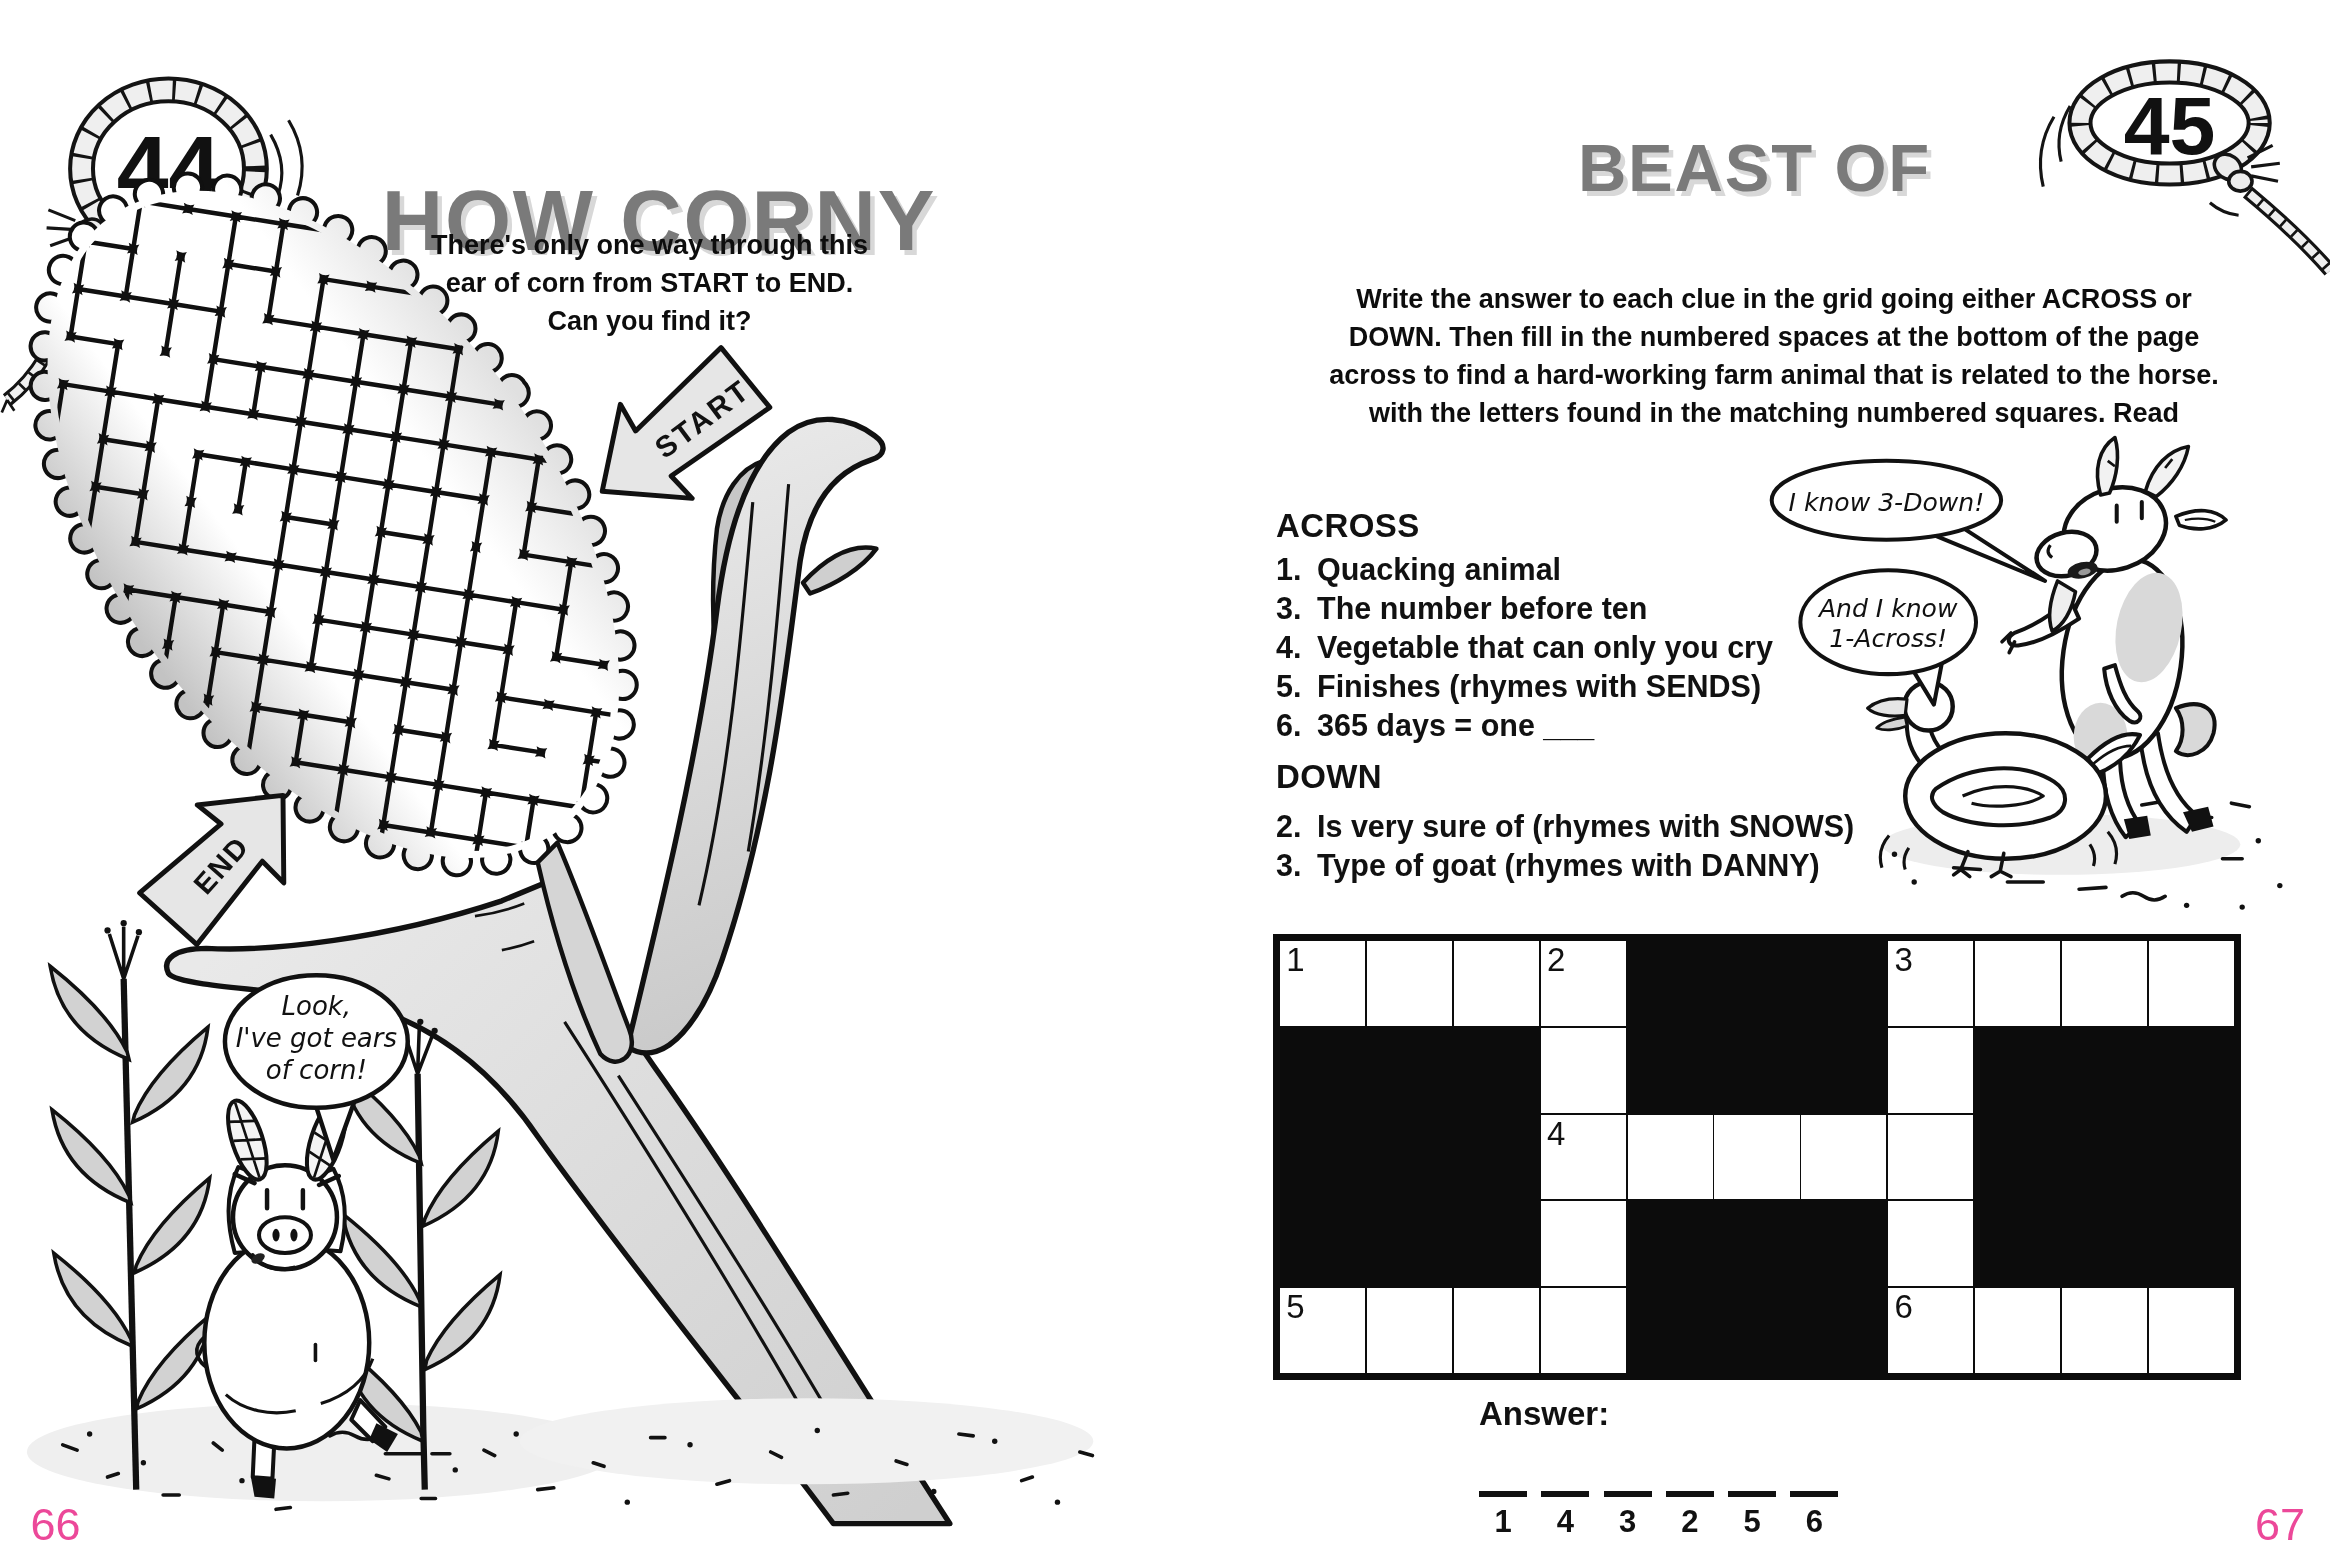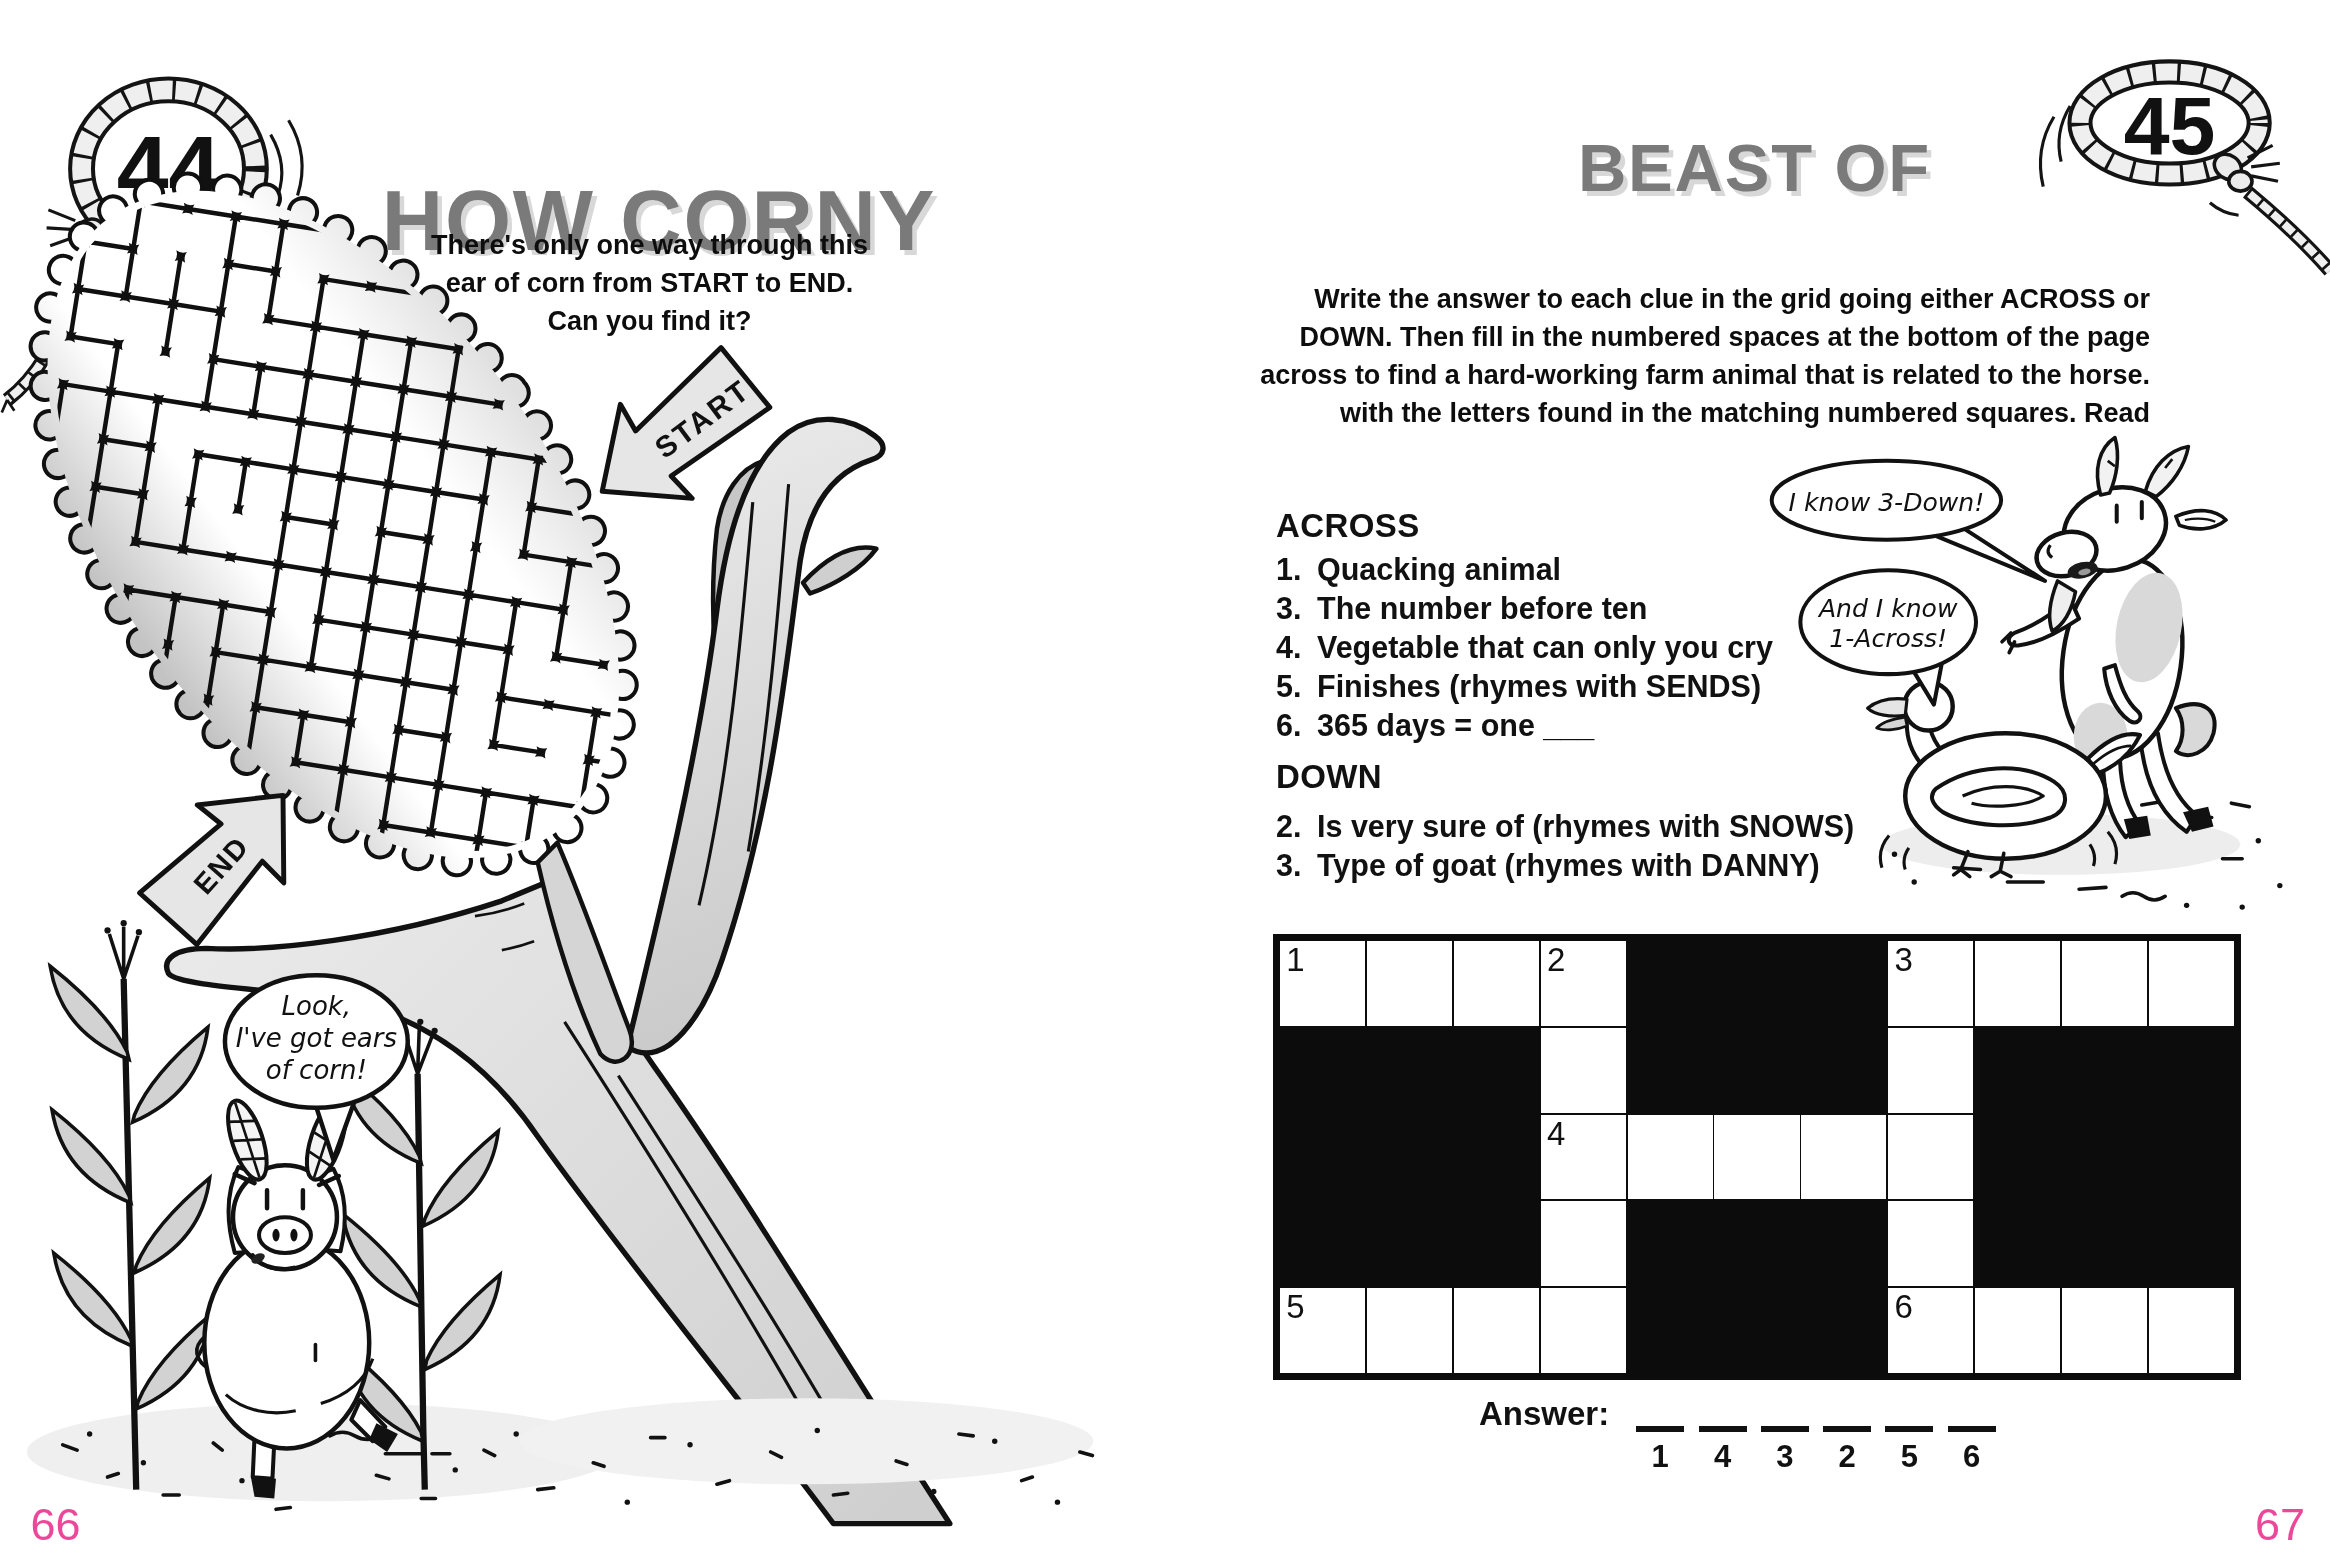--- a/index.html
+++ b/index.html
@@ -5,36 +5,36 @@
   html,body{margin:0;padding:0;background:#ffffff;}
   body{width:2330px;height:1566px;position:relative;overflow:hidden;
        font-family:"Liberation Sans",sans-serif;color:#111;}
   #art{position:absolute;left:0;top:0;}
   .title{position:absolute;font-weight:bold;color:#7a7a7a;
          text-shadow:4.5px 5.4px 0 #d8d8d8;letter-spacing:1.8px;text-align:center;line-height:.98;}
   #title-left{left:350px;top:122px;width:618px;font-size:85px;}
   #title-right{left:1441px;top:90px;width:627px;font-size:67px;}
   .instr{position:absolute;font-weight:bold;font-size:27px;line-height:38px;color:#0d0d0d;}
   #instr-left{left:376px;top:226px;width:547px;text-align:center;}
-  #instr-right{left:1254px;top:280px;width:896px;text-align:right;}
+  #instr-right{left:1326px;top:280px;width:896px;text-align:center;}
   .clue-head{position:absolute;left:1276px;font-size:33px;font-weight:bold;letter-spacing:0.4px;text-align:right;}
   #across-head{top:507px;}
   #down-head{top:758px;}
   .clues{position:absolute;left:1276px;}
   #across-list{top:550px;}
   #down-list{top:807px;}
   .clue{display:flex;font-size:30.5px;font-weight:bold;line-height:39px;}
   .clue .cnum{width:41px;flex:none;}
   .xword{position:absolute;left:1273px;top:934px;width:968px;height:446px;
          display:grid;grid-template-columns:repeat(11,1fr);grid-auto-rows:1fr;gap:1.8px;
          background:#0c0c0c;border:7.2px solid #0c0c0c;box-sizing:border-box;}
   .xcell{background:#fff;position:relative;}
   .xcell.black{background:#0c0c0c;}
   .xnum{position:absolute;top:0px;left:6.3px;font-size:33px;font-weight:400;color:#111;}
-  .answer{position:absolute;left:1479px;top:1395px;display:flex;align-items:flex-start;gap:27px;}
+  .answer{position:absolute;left:1479px;top:1395px;display:flex;align-items:flex-start;gap:27px;flex-direction:column;}
   .answer-label{font-size:33px;font-weight:bold;}
   .blanks{display:flex;gap:14.3px;}
   .blank{width:48px;height:30.5px;border-bottom:6.3px solid #111;}
   .anums{display:flex;gap:14.3px;margin-top:7.2px;}
   .anum{width:48px;text-align:center;font-size:31px;font-weight:bold;}
   .pgnum{position:absolute;font-size:45px;font-weight:normal;color:#ec4899;}
   #pg66{left:30.5px;top:1499px;}
   #pg67{left:2251px;top:1499px;width:54px;text-align:right;}
   .svgb{font-family:"Liberation Sans",sans-serif;font-weight:bold;fill:#111;}
   .cbt{font-family:"DejaVu Sans",sans-serif;font-style:italic;fill:#111;text-anchor:middle;}

